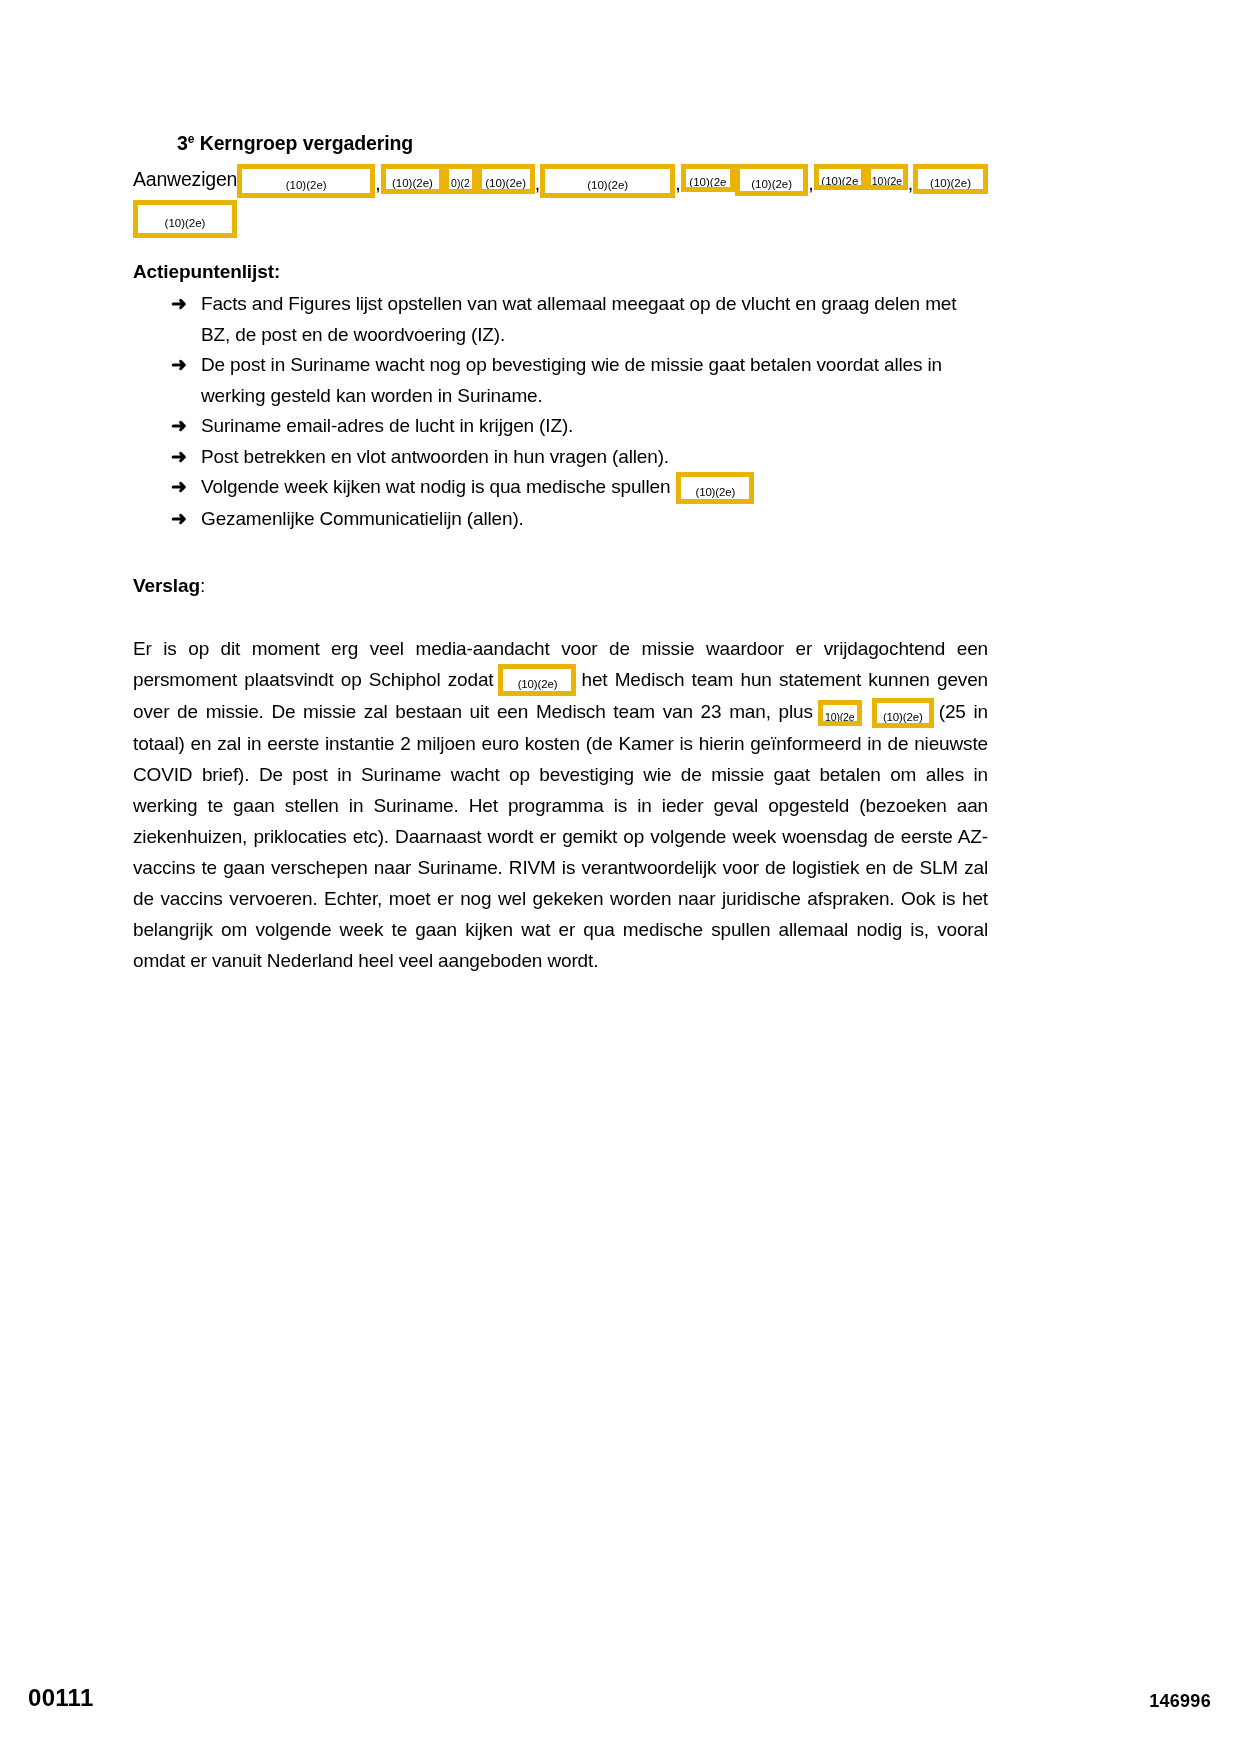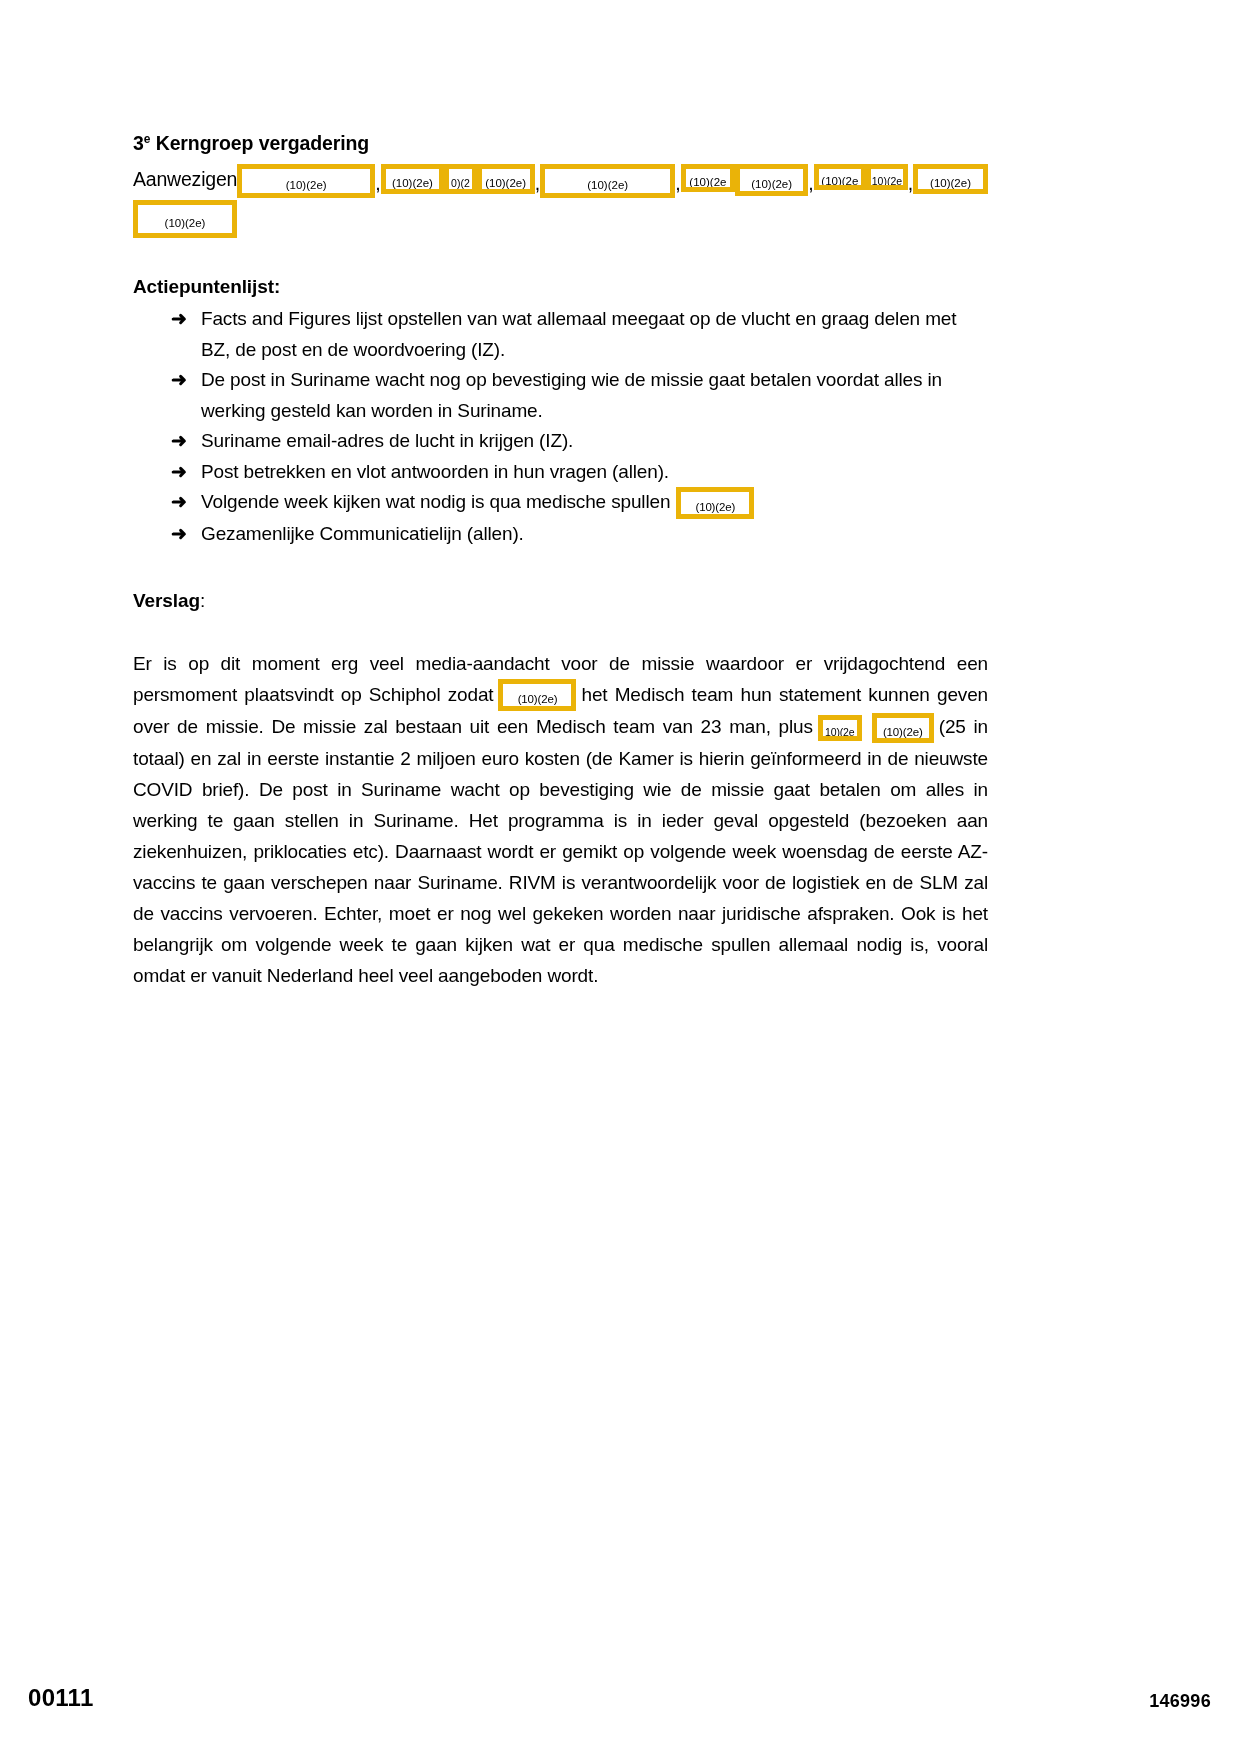--- a/index.html
+++ b/index.html
@@ -24,20 +24,21 @@
     top: 130px;
     width: 855px;
   }
 
   
   .doc-title {
     font-size: 19.5px;
     font-weight: bold;
     line-height: 26px;
     letter-spacing: -0.1px;
+    margin-left: 44px;
   }
   .doc-title sup {
     font-size: 12px;
     vertical-align: super;
     line-height: 0;
   }
   .doc-subtitle {
     font-size: 19.5px;
     font-weight: bold;
     line-height: 26px;
@@ -99,21 +100,21 @@
   .attendees-second {
     margin-top: 2px;
   }
 
   
   .section-head {
     font-size: 19px;
     font-weight: bold;
     letter-spacing: -0.1px;
   }
-  #actie-head { margin-top: 38px; }
+  #actie-head { margin-top: 23px; }
   #verslag-head { margin-top: 40px; font-weight: bold; }
   #verslag-head .colon { font-weight: normal; }
 
   
   .action-list {
     margin: 6px 0 0 0;
     padding: 0;
     list-style: none;
   }
   .action-item {

